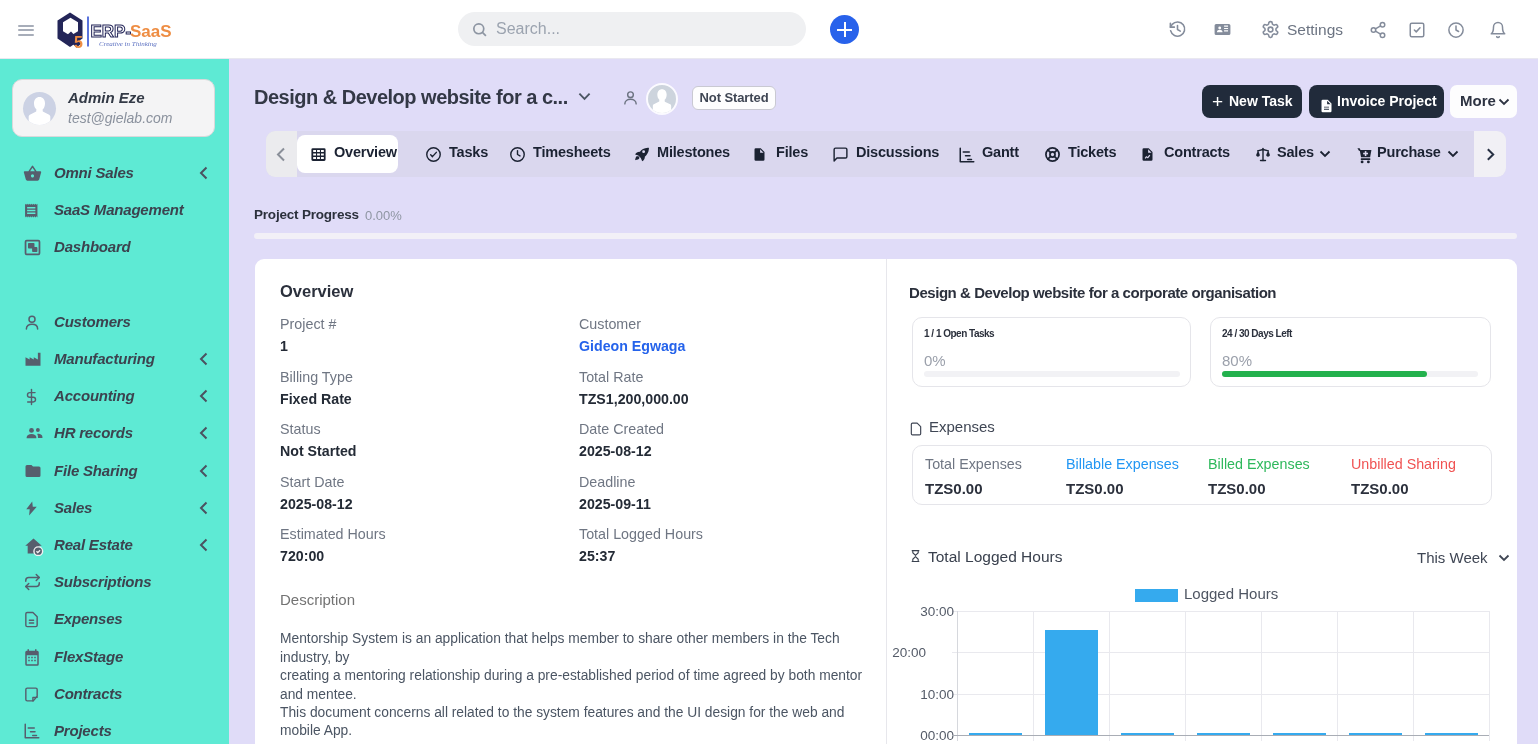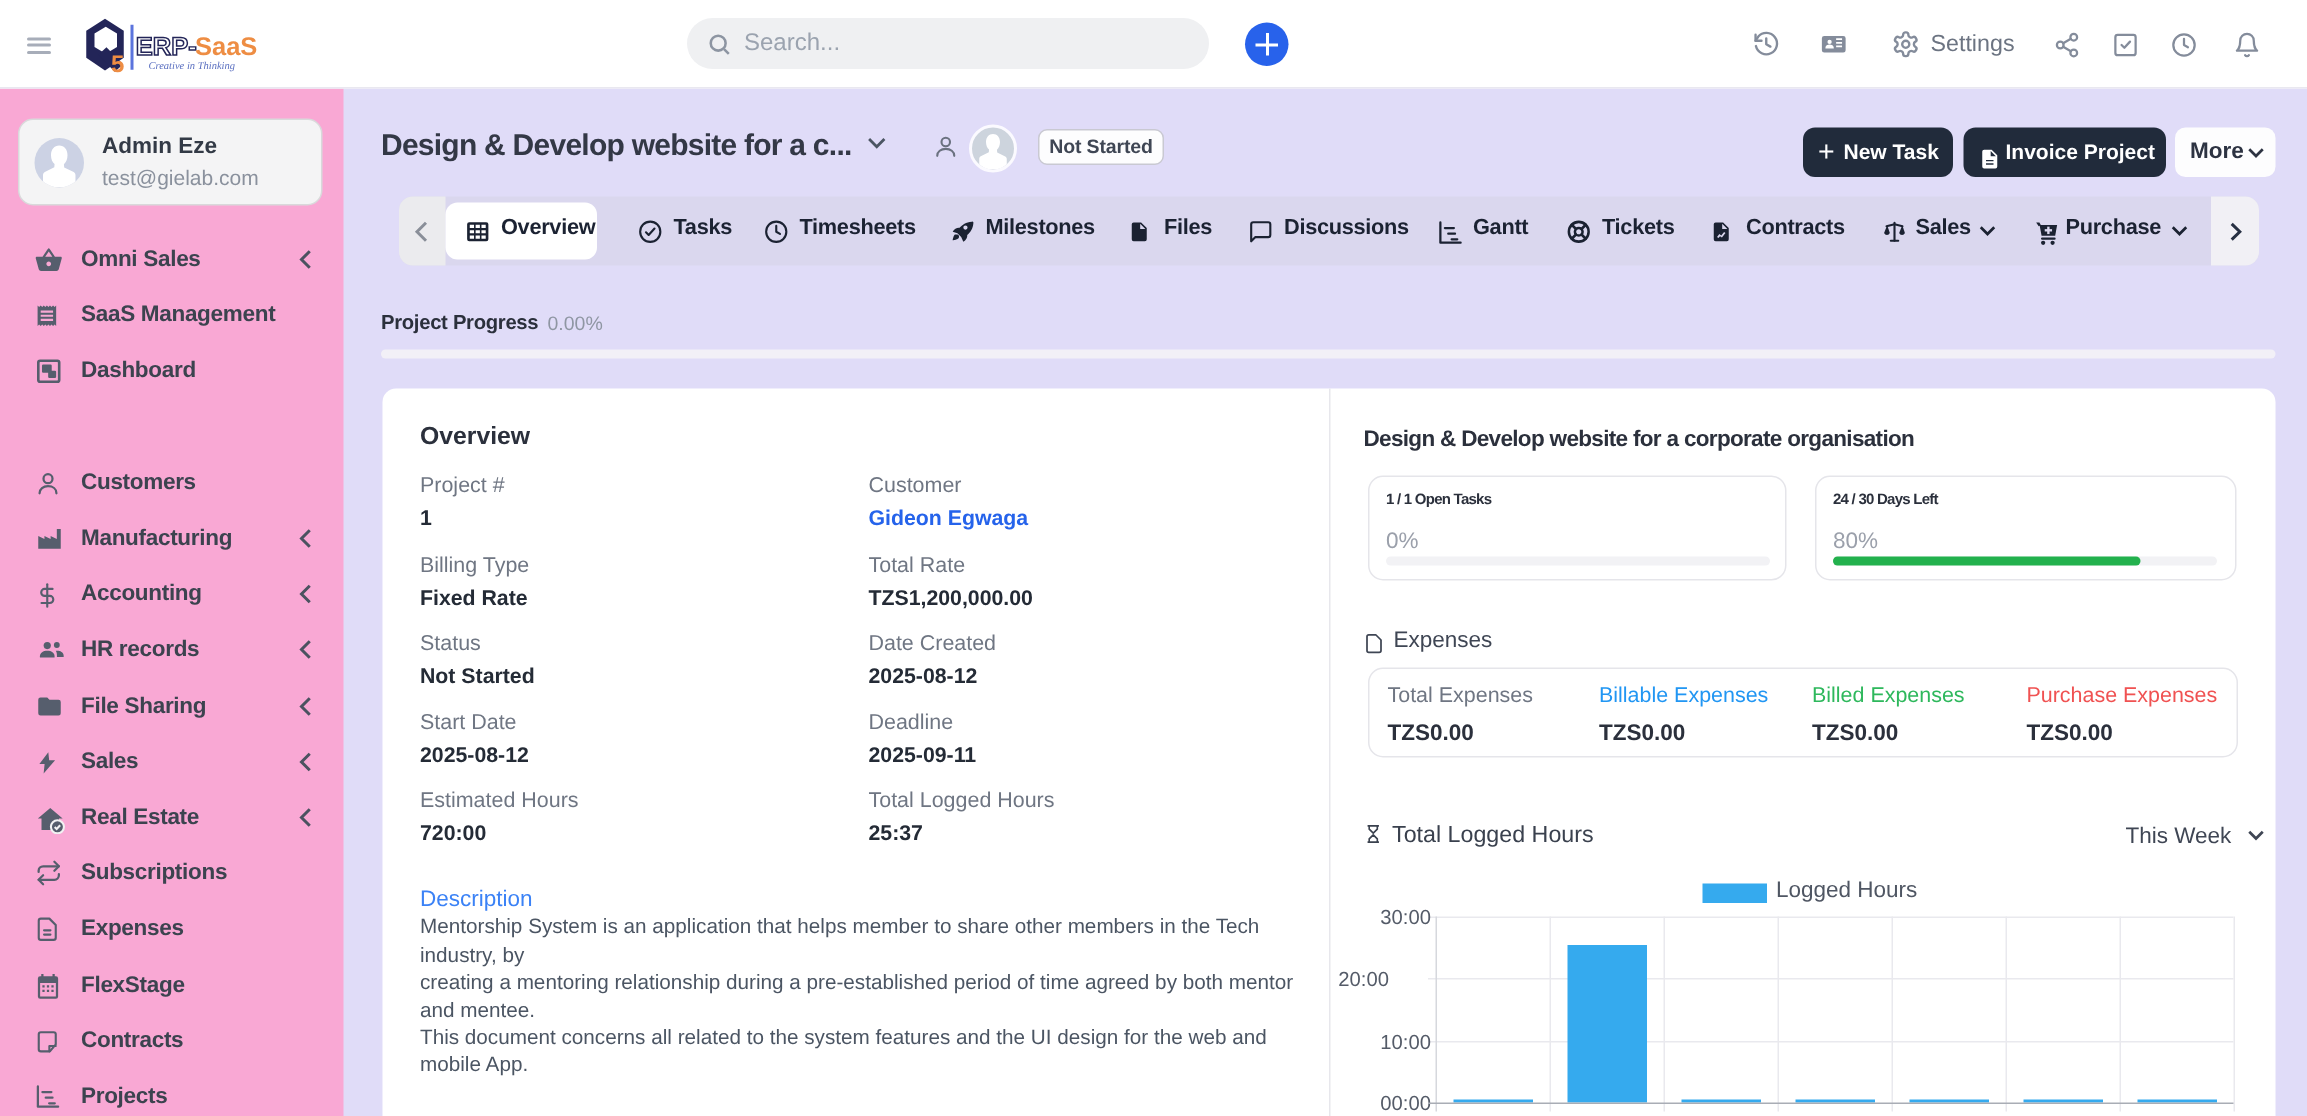--- a/index.html
+++ b/index.html
@@ -15,21 +15,21 @@
 #searchbar { position:absolute; left:458px; top:12px; width:348px; height:34px; background:#eff0f2; border-radius:17px; color:#9ba3af; font-size:16px; }
 #searchbar .mag { position:absolute; left:13px; top:9px; }
 #searchbar .ph { position:absolute; left:38px; top:8px; }
 #plusbtn { position:absolute; left:830px; top:15px; width:29px; height:29px; border-radius:50%; background:#2862eb; }
 #plusbtn:before { content:""; position:absolute; left:7px; top:13.5px; width:15px; height:2px; background:#fff; }
 #plusbtn:after { content:""; position:absolute; left:13.5px; top:7px; width:2px; height:15px; background:#fff; }
 .hicon { position:absolute; color:#848c9b; }
 #settingstxt { position:absolute; left:1287px; top:21px; font-size:15.5px; color:#6c7482; }
 
 
-#sidebar { position:absolute; left:0; top:59px; width:229px; height:685px; background:#f9a8d4; z-index:4; }
+#sidebar { position:absolute; left:0; top:59px; width:229px; height:685px; background:#5eead4; z-index:4;font-style:italic; }
 #profilecard { position:absolute; left:12px; top:20px; width:203px; height:58px; background:#f4f4f5; border:1px solid #d9d9db; border-radius:10px; }
 #avatar1 { position:absolute; left:10px; top:12px; width:33px; height:33px; border-radius:50%; background:#ccd2e4; overflow:hidden; }
 #pname { position:absolute; left:55px; top:9px; font-size:15px; font-weight:bold; color:#333a46; }
 #pmail { position:absolute; left:55px; top:30px; font-size:14px; color:#8a919d; }
 .mi { position:absolute; left:0; width:229px; height:37px; }
 .mi .ic { position:absolute; left:23px; top:9px; color:#565e6d; }
 .mi .tx { position:absolute; left:54px; top:9px; font-size:15px; letter-spacing:-0.2px; font-weight:bold; color:#3c434f; }
 .mi .ch { position:absolute; right:21px; top:11px; color:#4b5260; }
 
 
@@ -53,21 +53,21 @@
 #pppct { position:absolute; left:365px; top:208px; font-size:13px; color:#8f96a3; }
 #ppbar { position:absolute; left:254px; top:233px; width:1263px; height:6px; background:#f2f0f7; border-radius:3px; }
 
 
 #panel { position:absolute; left:255px; top:259px; width:1262px; height:485px; background:#ffffff; border-radius:9px 9px 0 0; }
 #pdivider { position:absolute; left:631px; top:0; width:1px; height:485px; background:#e7e7ec; }
 .lbl { position:absolute; font-size:14.3px; color:#6f7683; }
 .val { position:absolute; font-size:14.2px; font-weight:bold; color:#242b36; }
 #ovh { position:absolute; left:25px; top:23px; font-size:16.5px; font-weight:bold; color:#2b303c; }
 #desc { position:absolute; left:25px; top:332px; font-size:13.8px; color:#4b5563; line-height:18.4px; white-space:nowrap; }
-#desc .dl { color:#3b82f6; margin-bottom:0; }
+#desc .dl { color:#737373; margin-bottom:21px; }
 #rtitle { position:absolute; left:654px; top:25px; font-size:15px; font-weight:bold; letter-spacing:-0.45px; color:#2b303c; }
 .statcard { position:absolute; top:58px; width:279px; height:70px; border:1px solid #e5e5ea; border-radius:10px; background:#fff; }
 .statcard .t { position:absolute; left:11px; top:10px; font-size:10px; letter-spacing:-0.5px; font-weight:bold; color:#2b303c; }
 .statcard .p { position:absolute; left:11px; top:34px; font-size:15px; color:#9ba0ab; }
 .statcard .track { position:absolute; left:11px; top:53px; width:256px; height:6px; background:#f2f2f5; border-radius:3px; }
 #expicon { position:absolute; left:654px; top:162px; color:#3f4654; }
 #exph { position:absolute; left:674px; top:159px; font-size:15px; color:#3f4654; }
 #expcard { position:absolute; left:657px; top:186px; width:580px; height:60px; border:1px solid #e5e5ea; border-radius:10px; background:#fff; }
 .expcol { position:absolute; top:10px; }
 .expcol .l { font-size:14.3px; margin-bottom:8px; }
@@ -500,21 +500,21 @@
       </div>
 <div class="expcol" style="left:153px;">
         <div class="l" style="color:#2196f3;">Billable Expenses</div>
         <div class="v">TZS0.00</div>
       </div>
 <div class="expcol" style="left:295px;">
         <div class="l" style="color:#2eb85c;">Billed Expenses</div>
         <div class="v">TZS0.00</div>
       </div>
 <div class="expcol" style="left:438px;">
-        <div class="l" style="color:#f05252;">Purchase Expenses</div>
+        <div class="l" style="color:#f05252;">Unbilled Sharing</div>
         <div class="v">TZS0.00</div>
       </div>
   </div>
   <span id="tlhicon"><svg width="13" height="16" viewBox="0 0 24 24">
         <g fill="none" stroke="currentColor" stroke-width="2" stroke-linejoin="round">
           <path d="M5 2h14M5 22h14M7 2v4l5 5 5-5V2M7 22v-4l5-5 5 5v4"></path>
         </g>
       </svg></span>
   <div id="tlh">Total Logged Hours</div>
   <div id="thisweek">This Week <svg width="12" height="8" viewBox="0 0 12 8" fill="none" stroke="#3f4654" stroke-width="1.8">

